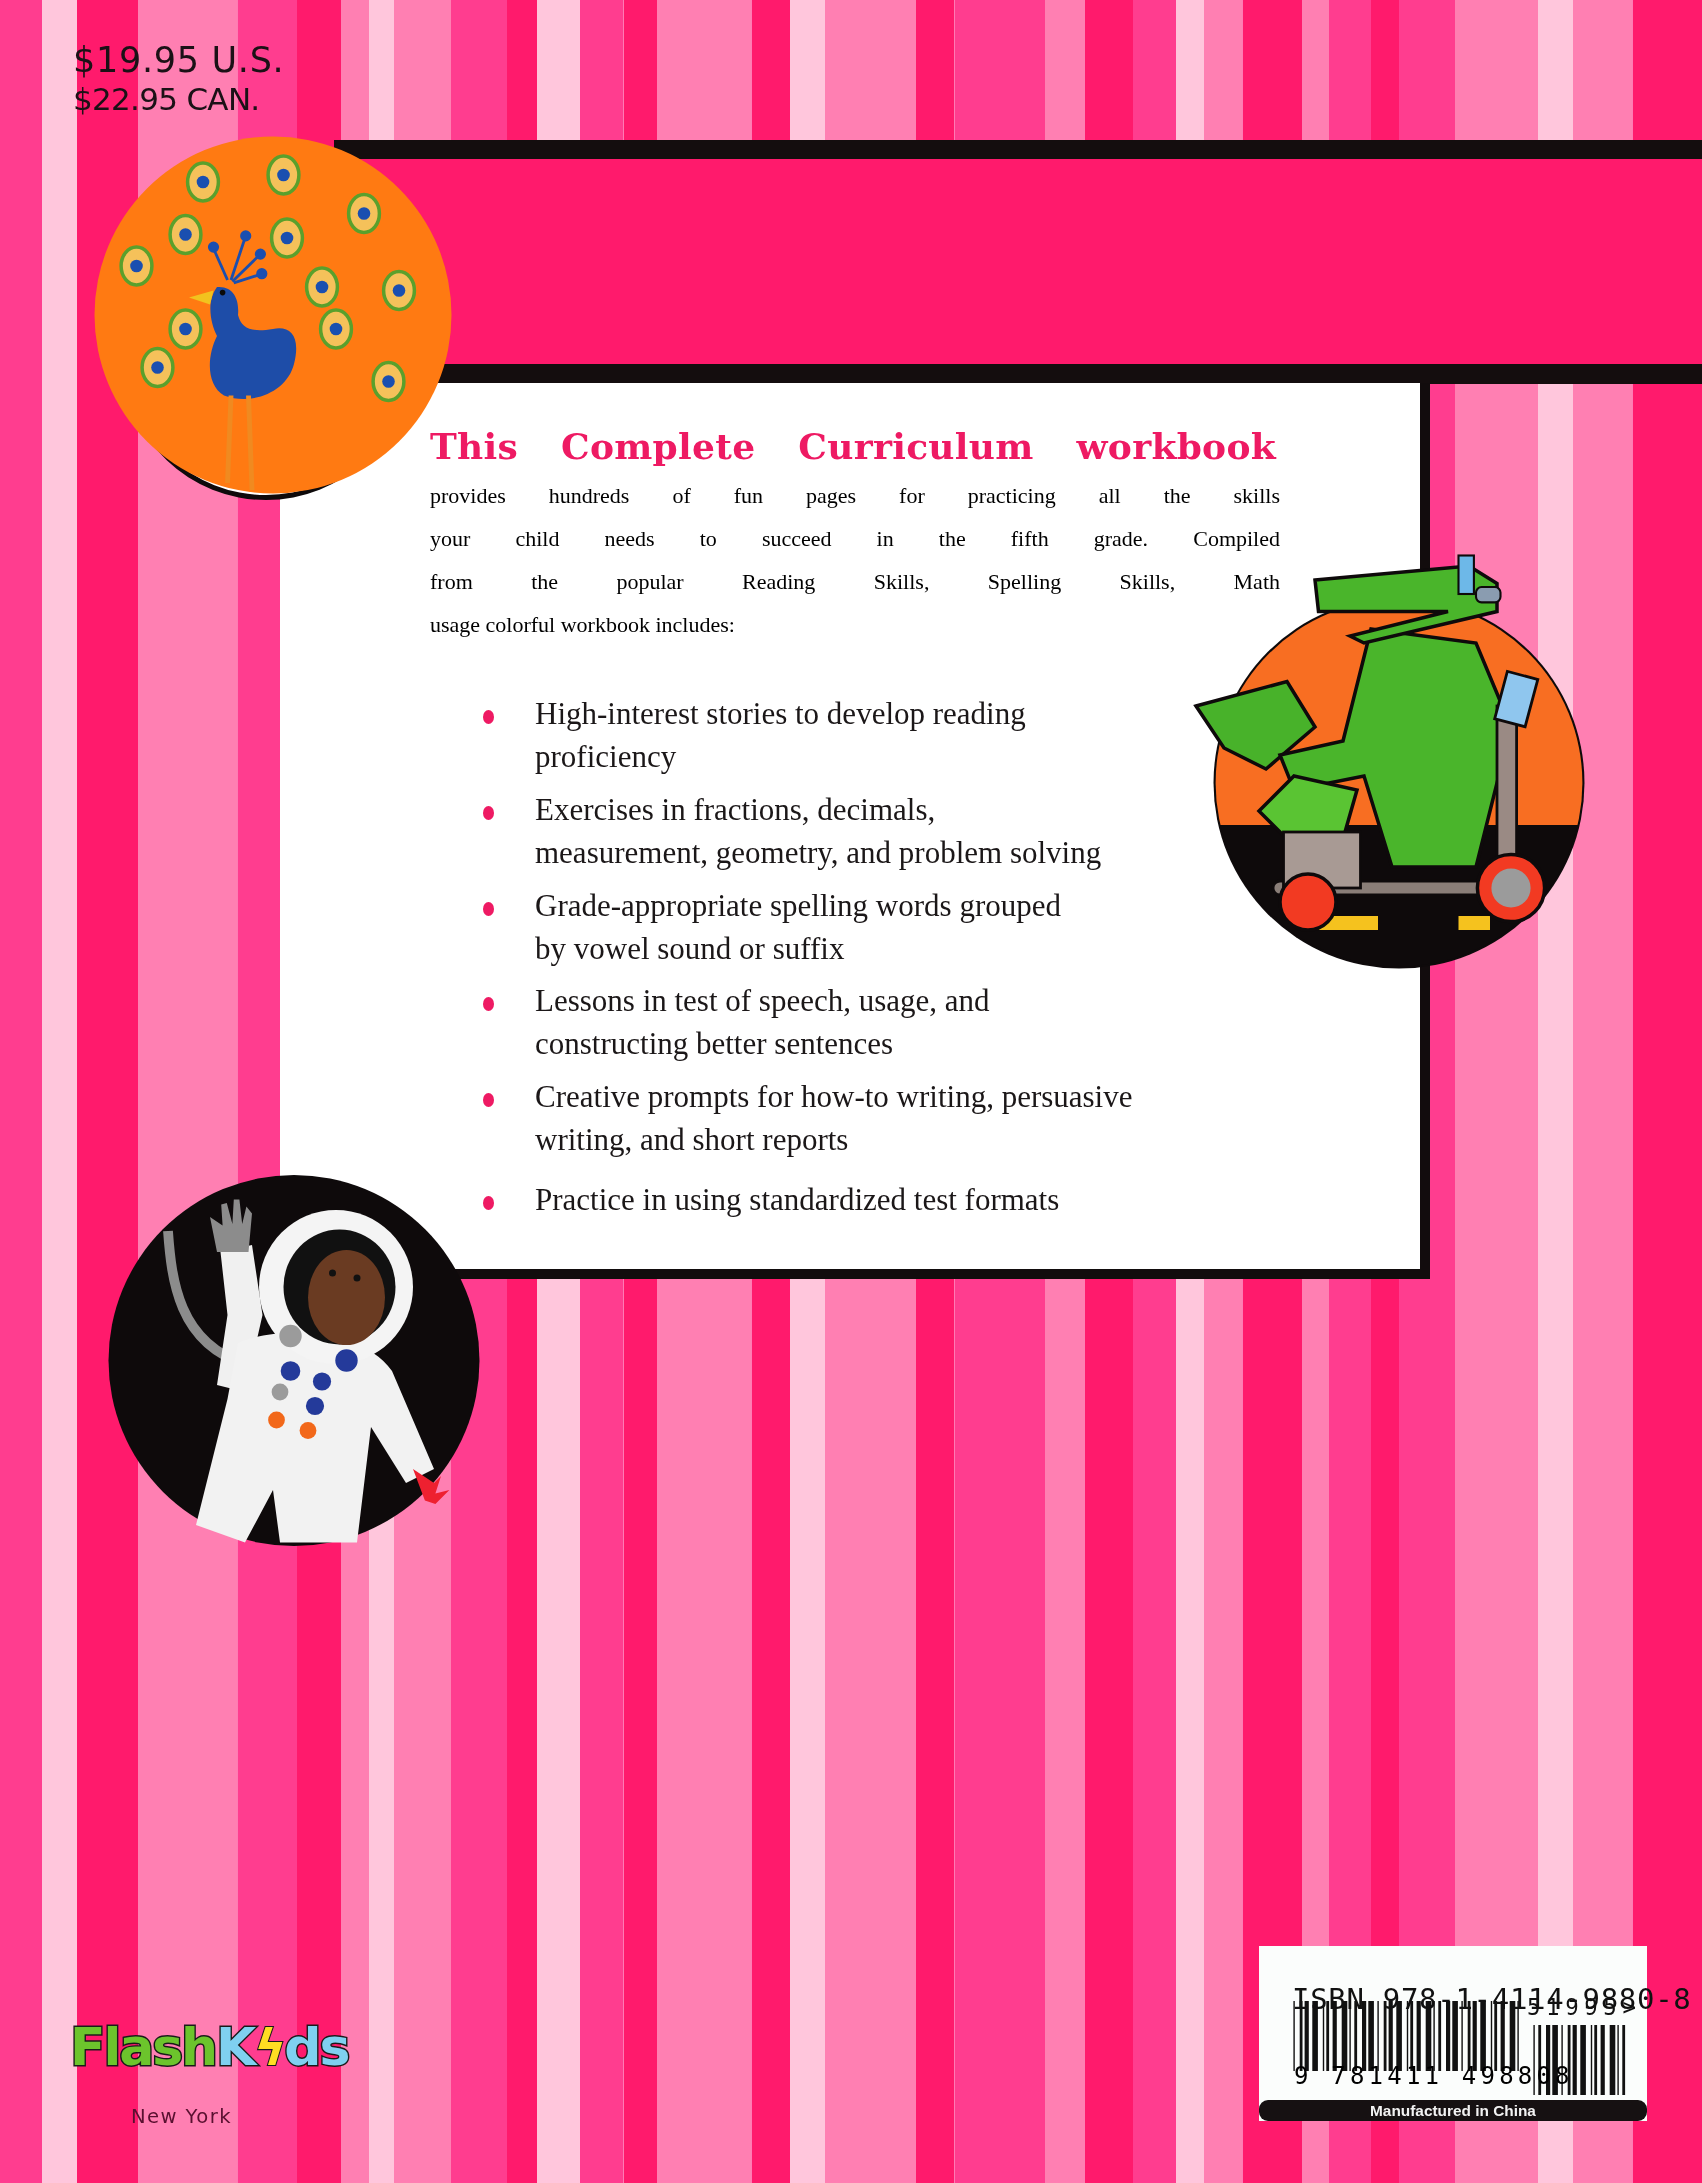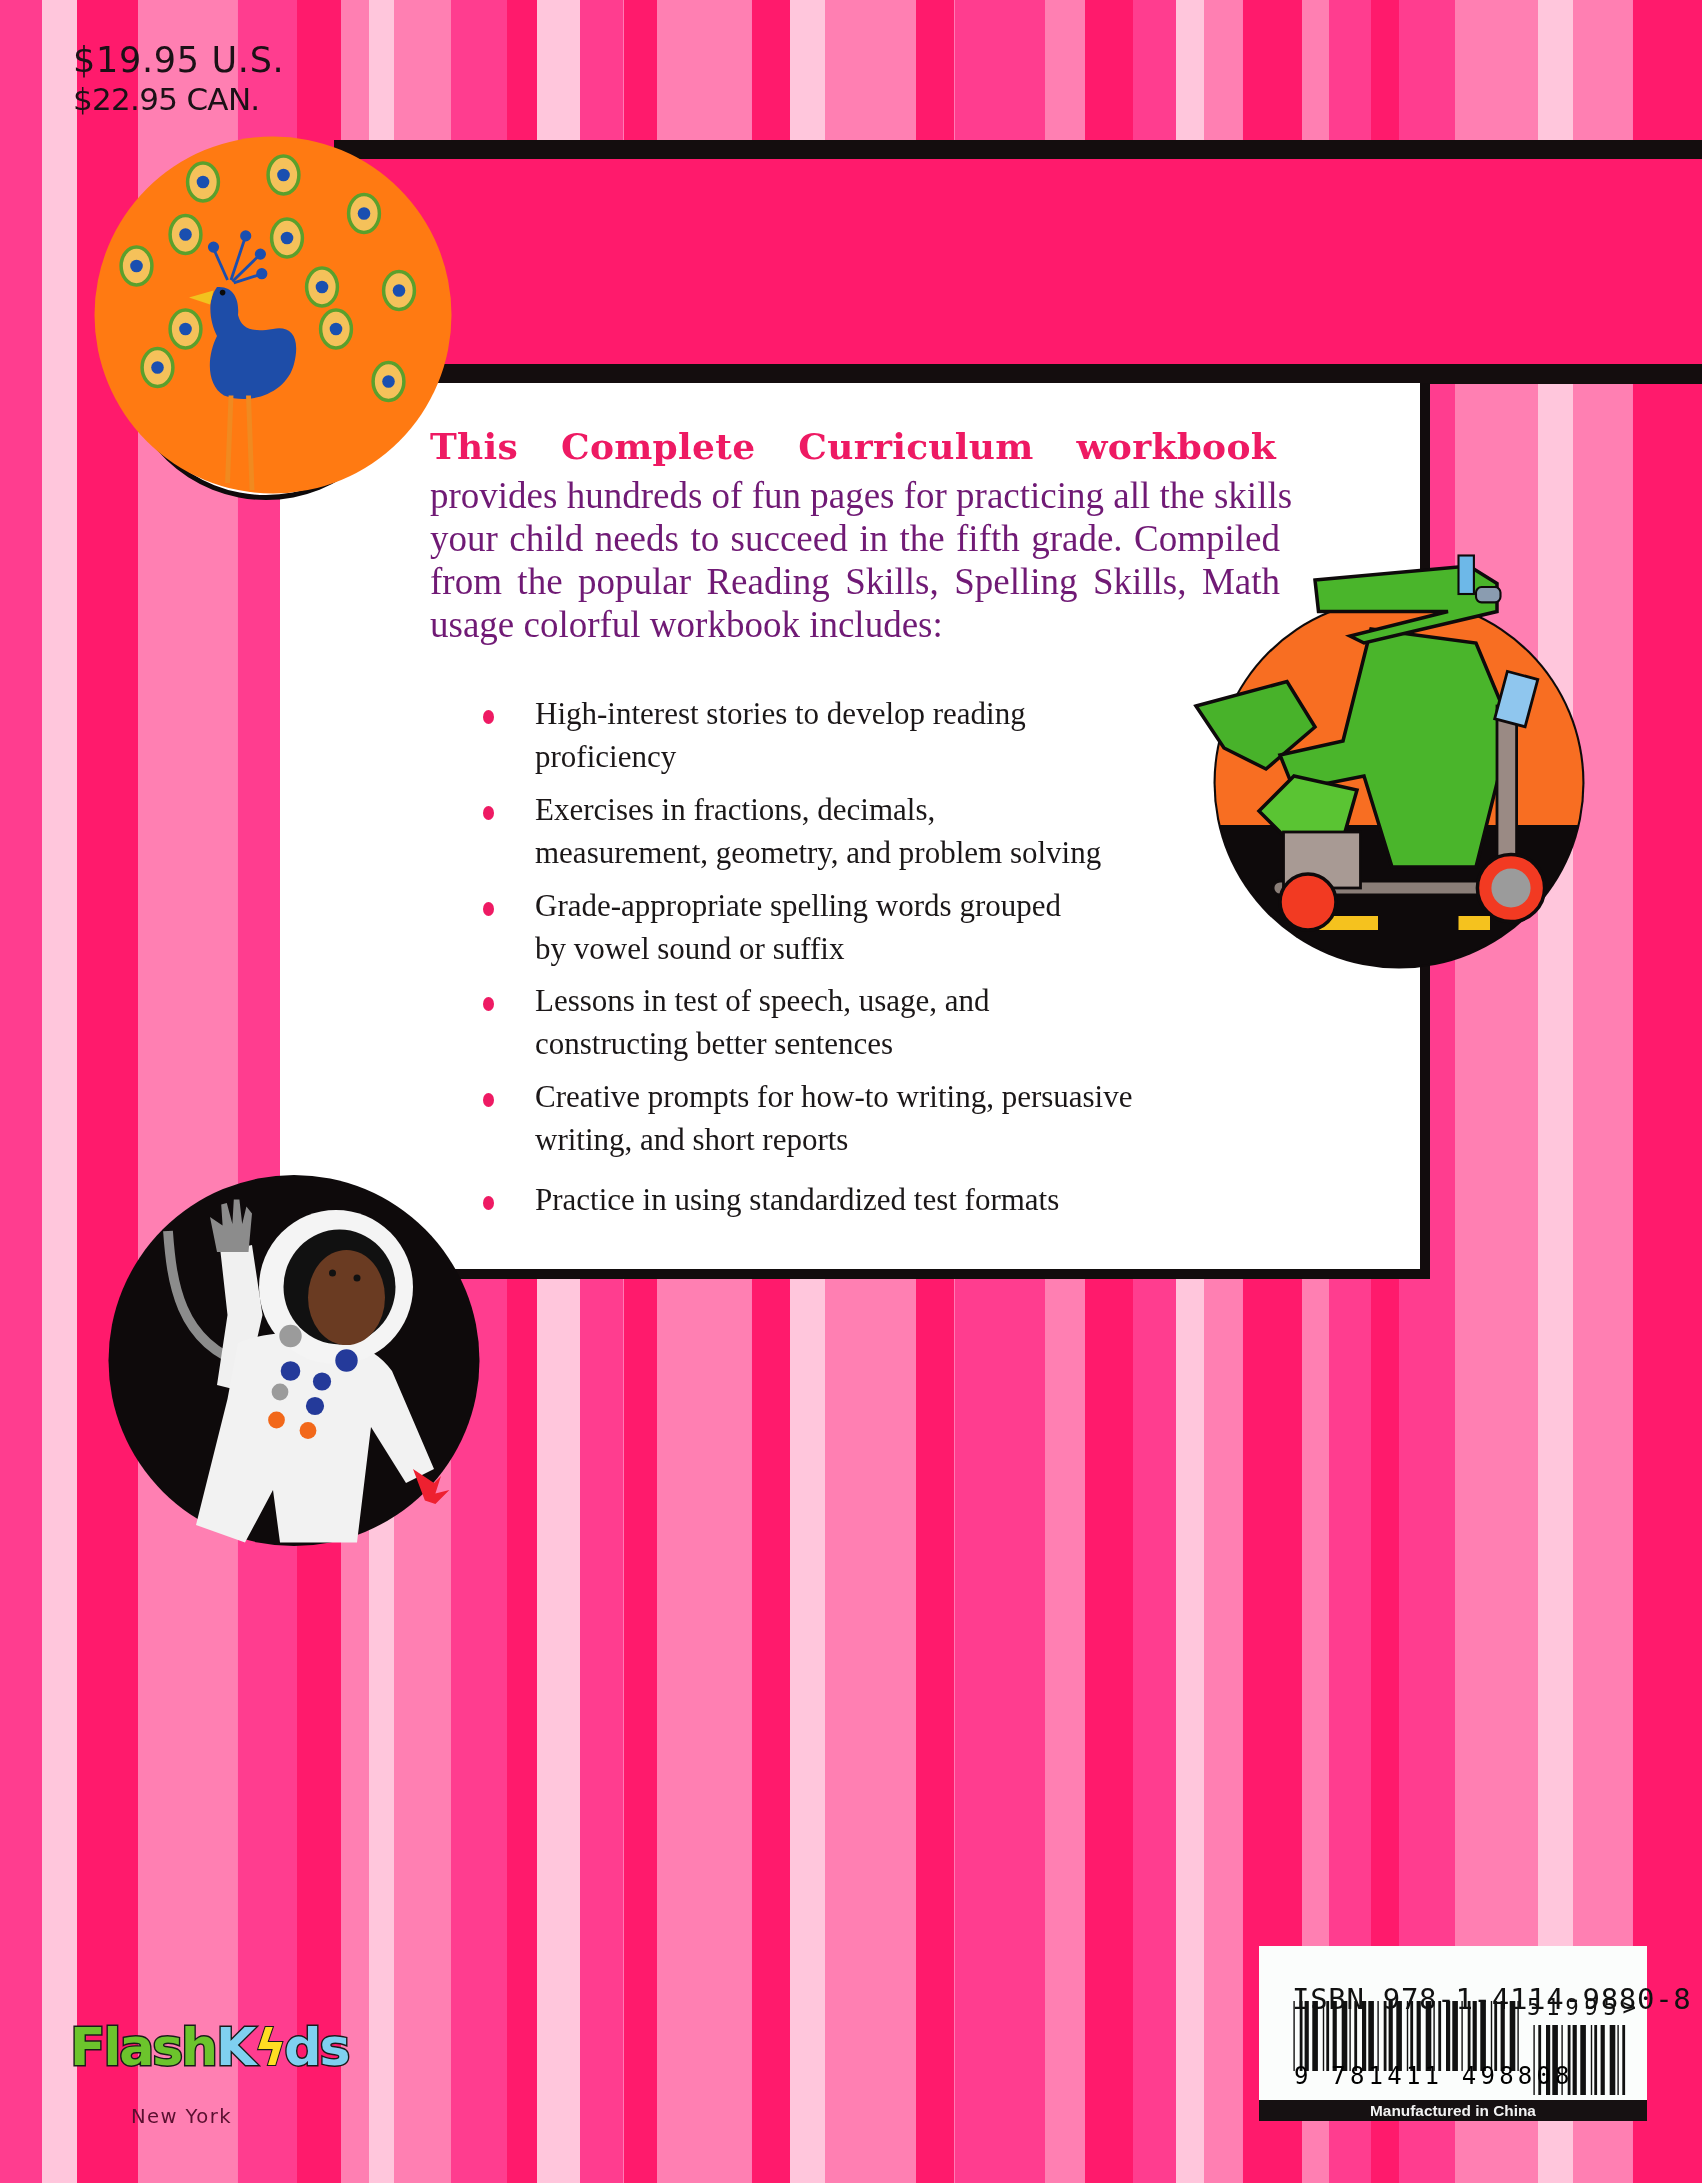--- a/index.html
+++ b/index.html
@@ -30,21 +30,21 @@
 
   .heading {
     left: 430px; top: 425px; width: 846px;
     font-family: "DejaVu Serif", serif; font-weight: bold; font-size: 36px;
     color: #ee1a63; letter-spacing: 0.3px; text-align: justify; text-align-last: justify;
     white-space: nowrap;
   }
   .heading span { display: inline-block; }
   .body-text {
     left: 430px; top: 474px; width: 850px;
-    font-size: 37px; line-height: 43px; color: #701a75;
+    font-size: 22px; line-height: 43px; color: #000000;
   }
   .body-text .ln { display: block; white-space: nowrap; text-align: justify; text-align-last: justify; }
   .body-text .ln.last { text-align-last: left; }
 
   .bullets { left: 476px; top: 692px; width: 769px; }
   .bullet { position: relative; padding-left: 59px; font-size: 31px; line-height: 43px; color: #1b1718; margin-bottom: 9.8px; }
   .bullet .dot { position: absolute; left: 7px; top: 18px; width: 11.2px; height: 14px; border-radius: 50%; background: #ee1a63; }
   .bullet .line { display: block; white-space: nowrap; }
 
   
@@ -56,21 +56,21 @@
 
   
   .astro-svg { left: 105px; top: 1161px; width: 392px; height: 392px; }
 
   
   .barcode-box { left: 1259px; top: 1946px; width: 388px; height: 175px; background: #fbfdfc; }
   .isbn { left: 1292px; top: 1962px; font-family: "DejaVu Sans Mono", monospace; font-size: 29px; color: #111; letter-spacing: 0.7px; margin-top: 20px; }
   .price-code { left: 1527px; top: 1994px; font-family: "DejaVu Sans Mono", monospace; font-size: 22.4px; color: #111; letter-spacing: 5.6px; }
   .ean-digits { left: 1277px; top: 2062px; font-family: "DejaVu Sans Mono", monospace; font-size: 24px; color: #000000; letter-spacing: 4.2px; margin-left: 17px; }
   .made-bar { left: 1259px; top: 2100px; width: 388px; height: 21px; background: #161112; color: #f2f2f2;
-    font-family: "Liberation Sans", sans-serif; font-weight: bold; font-size: 15.4px; text-align: center; line-height: 21px; }
+    font-family: "Liberation Sans", sans-serif; font-weight: bold; font-size: 15.4px; text-align: center; line-height: 21px; border-radius: 9px; }
 
   
   .logo { left: 70px; top: 2021px; font-family: "DejaVu Sans", sans-serif; font-weight: bold; font-size: 52px; letter-spacing: -2.1px; line-height: 1; }
   .logo .flash { color: #6cc42c; -webkit-text-stroke: 2.8px #1a1a1a; paint-order: stroke fill; }
   .logo .kids { color: #7fd0f0; -webkit-text-stroke: 2.8px #1a1a1a; paint-order: stroke fill; }
   .logo .bolt { color: #ffdd22; -webkit-text-stroke: 2.1px #1a1a1a; paint-order: stroke fill; font-size: 49px; }
   .city { left: 131px; top: 2105px; font-family: "DejaVu Sans", sans-serif; font-size: 19.6px; color: #5a1030; letter-spacing: 1.4px; }
 </style>
 </head>
 <body>

